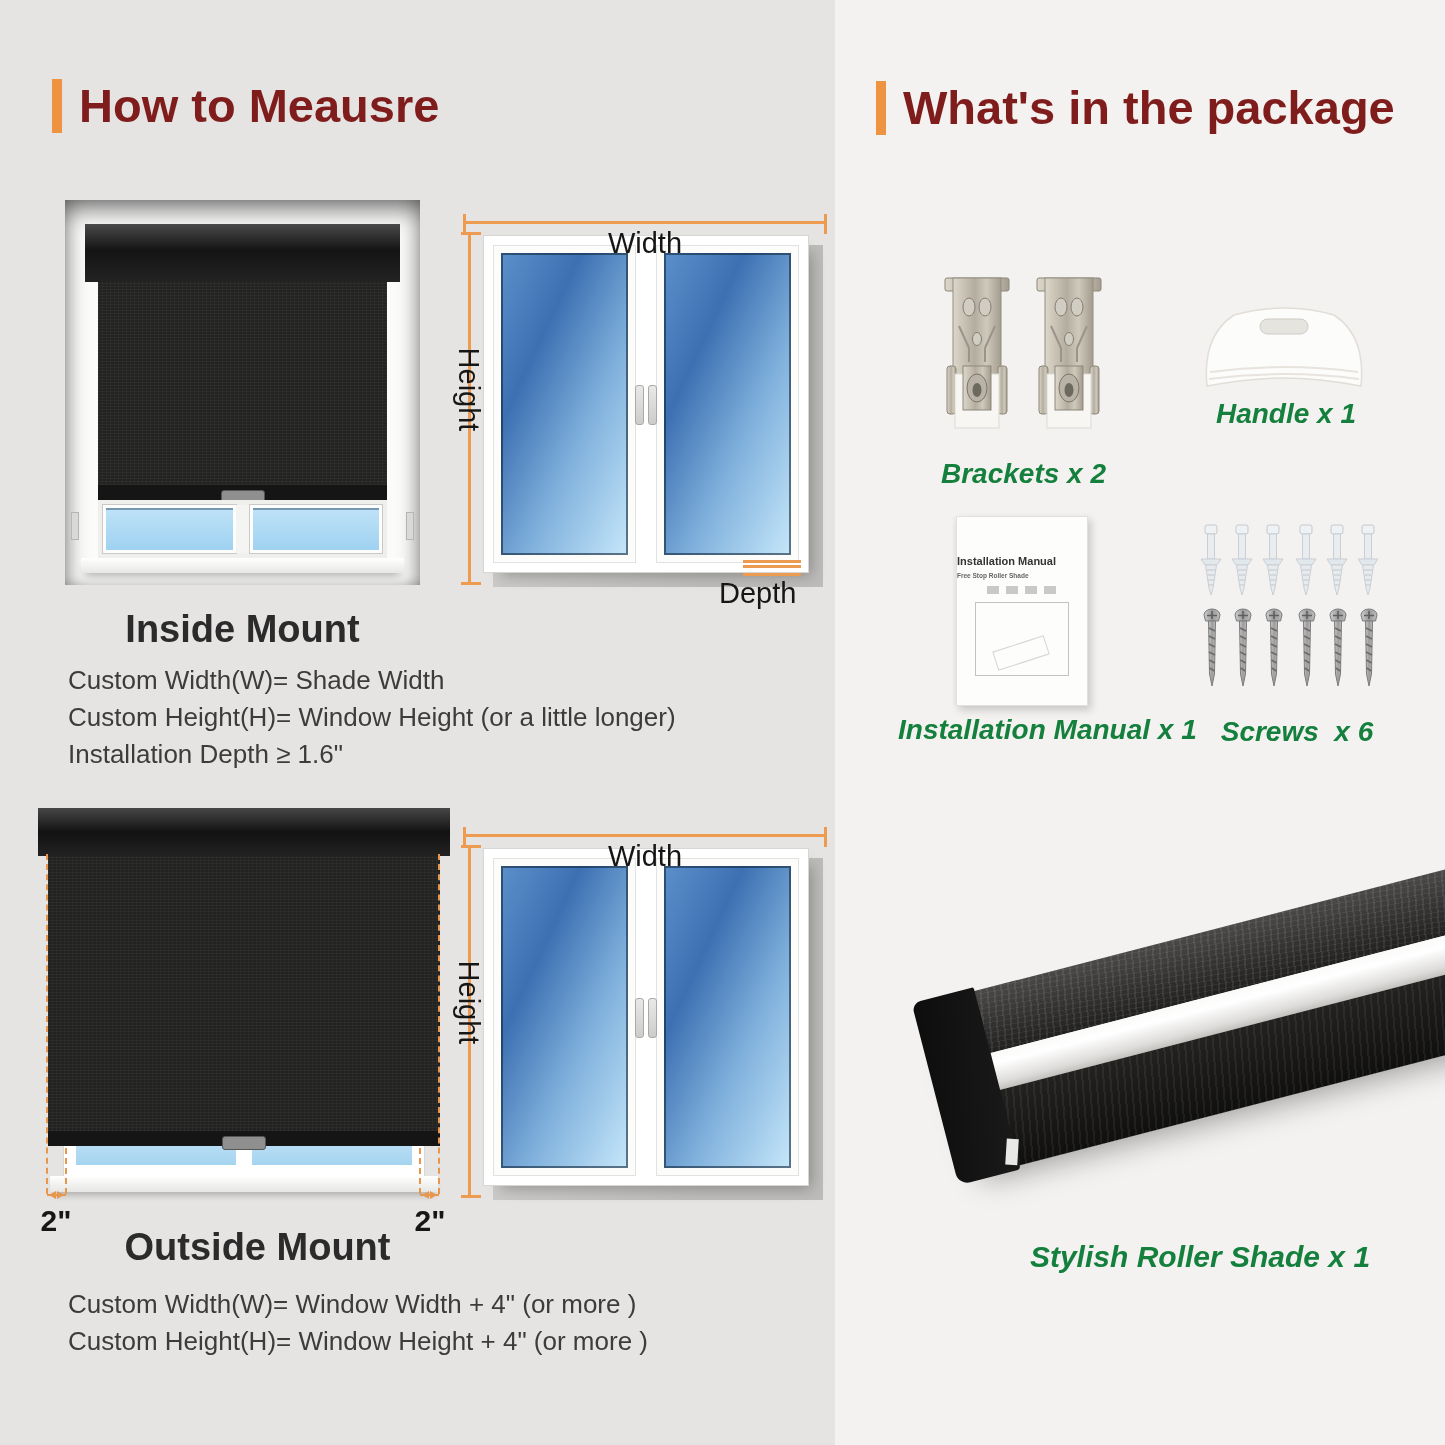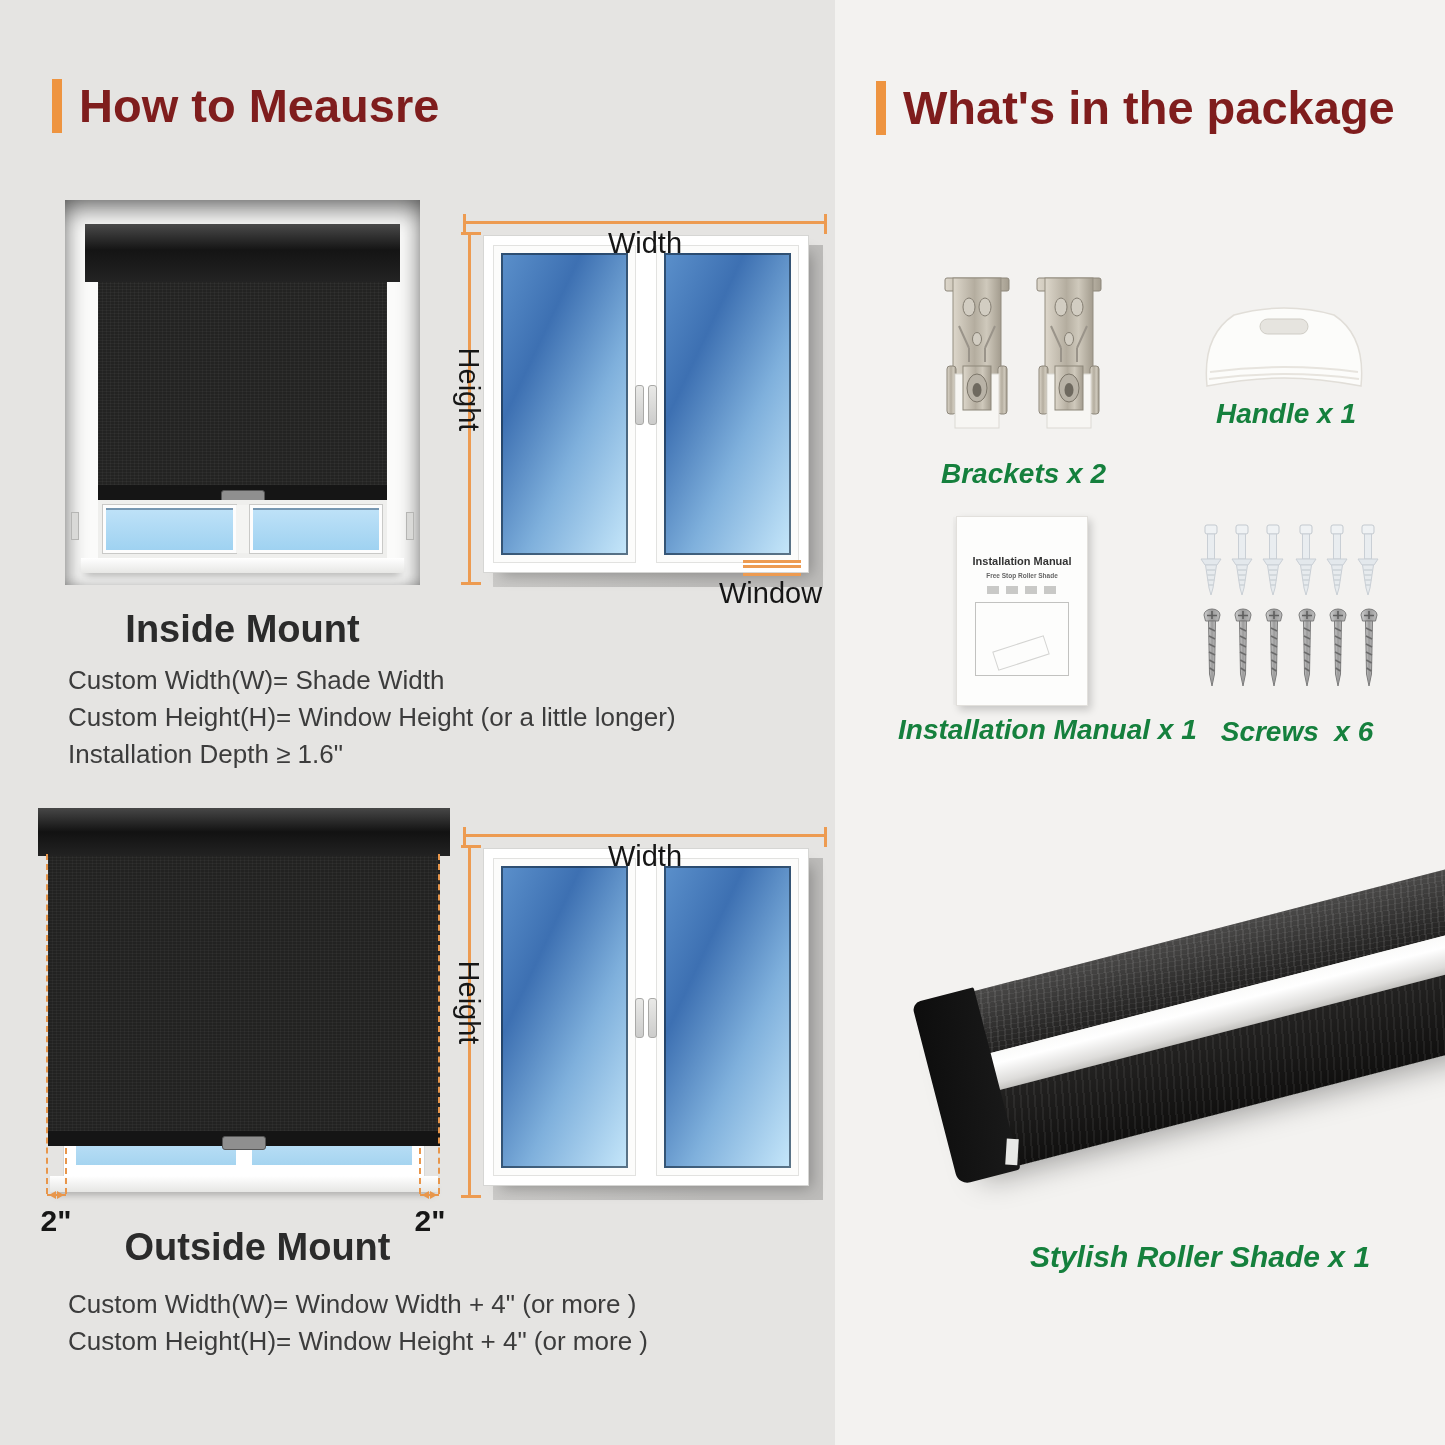--- a/index.html
+++ b/index.html
@@ -91,21 +91,21 @@
   .mount-heading{position:absolute;text-align:center;font-size:38px;font-weight:700;color:#2b2b2b;}
   .inst{position:absolute;font-size:26px;line-height:37px;color:#3c3c3c;}
 
   
   .pkg-label{position:absolute;font-size:28px;font-weight:700;font-style:italic;color:#15803d;
              text-align:center;white-space:pre;}
 
   
   .manual{position:absolute;left:956px;top:516px;width:132px;height:190px;background:#fdfdfc;
           border:1px solid #e2e0dc;box-shadow:3px 4px 8px rgba(0,0,0,.18), -4px 0 0 -1px #efeeec;
-          box-sizing:border-box;text-align:center;}
+          box-sizing:border-box;text-align:left;}
   .manual .m-title{margin-top:38px;font-size:11px;font-weight:700;color:#333;}
   .manual .m-sub{margin-top:5px;font-size:6.5px;font-weight:700;color:#666;}
   .manual .m-marks{margin:7px auto 0;width:70px;height:8px;
           background:repeating-linear-gradient(90deg,#c9c9c7 0 12px,transparent 12px 19px);}
   .manual .m-fig{margin:8px auto 0;width:92px;height:72px;border:1px solid #c2c2c0;position:relative;}
   .manual .m-fig i{position:absolute;left:18px;top:40px;width:52px;height:18px;
           border:1px solid #d4d4d2;transform:rotate(-18deg);}
 
   
   .shade-bar{position:absolute;left:940px;top:1003px;width:720px;height:180px;
@@ -166,21 +166,21 @@
       </div>
       <div class="sash">
           <div class="glass"></div>
         </div>
     </div>
     <div class="measure-h"></div>
     <div class="measure-v"></div>
     <div class="measure-d"></div>
     <div class="dlabel lbl-width">Width</div>
     <div class="dlabel lbl-height">Height</div>
-    <div class="dlabel lbl-depth">Window</div>
+    <div class="dlabel lbl-depth">Depth</div>
   </div>
 
   <div class="mount-heading" style="left:65px;top:608px;width:355px;">Inside Mount</div>
 
   <div class="inst" style="left:68px;top:662px;">
     <div>Custom Width(W)= Shade Width</div>
     <div>Custom Height(H)= Window Height (or a little longer)</div>
     <div>Installation Depth ≥ 1.6"</div>
   </div>
 

